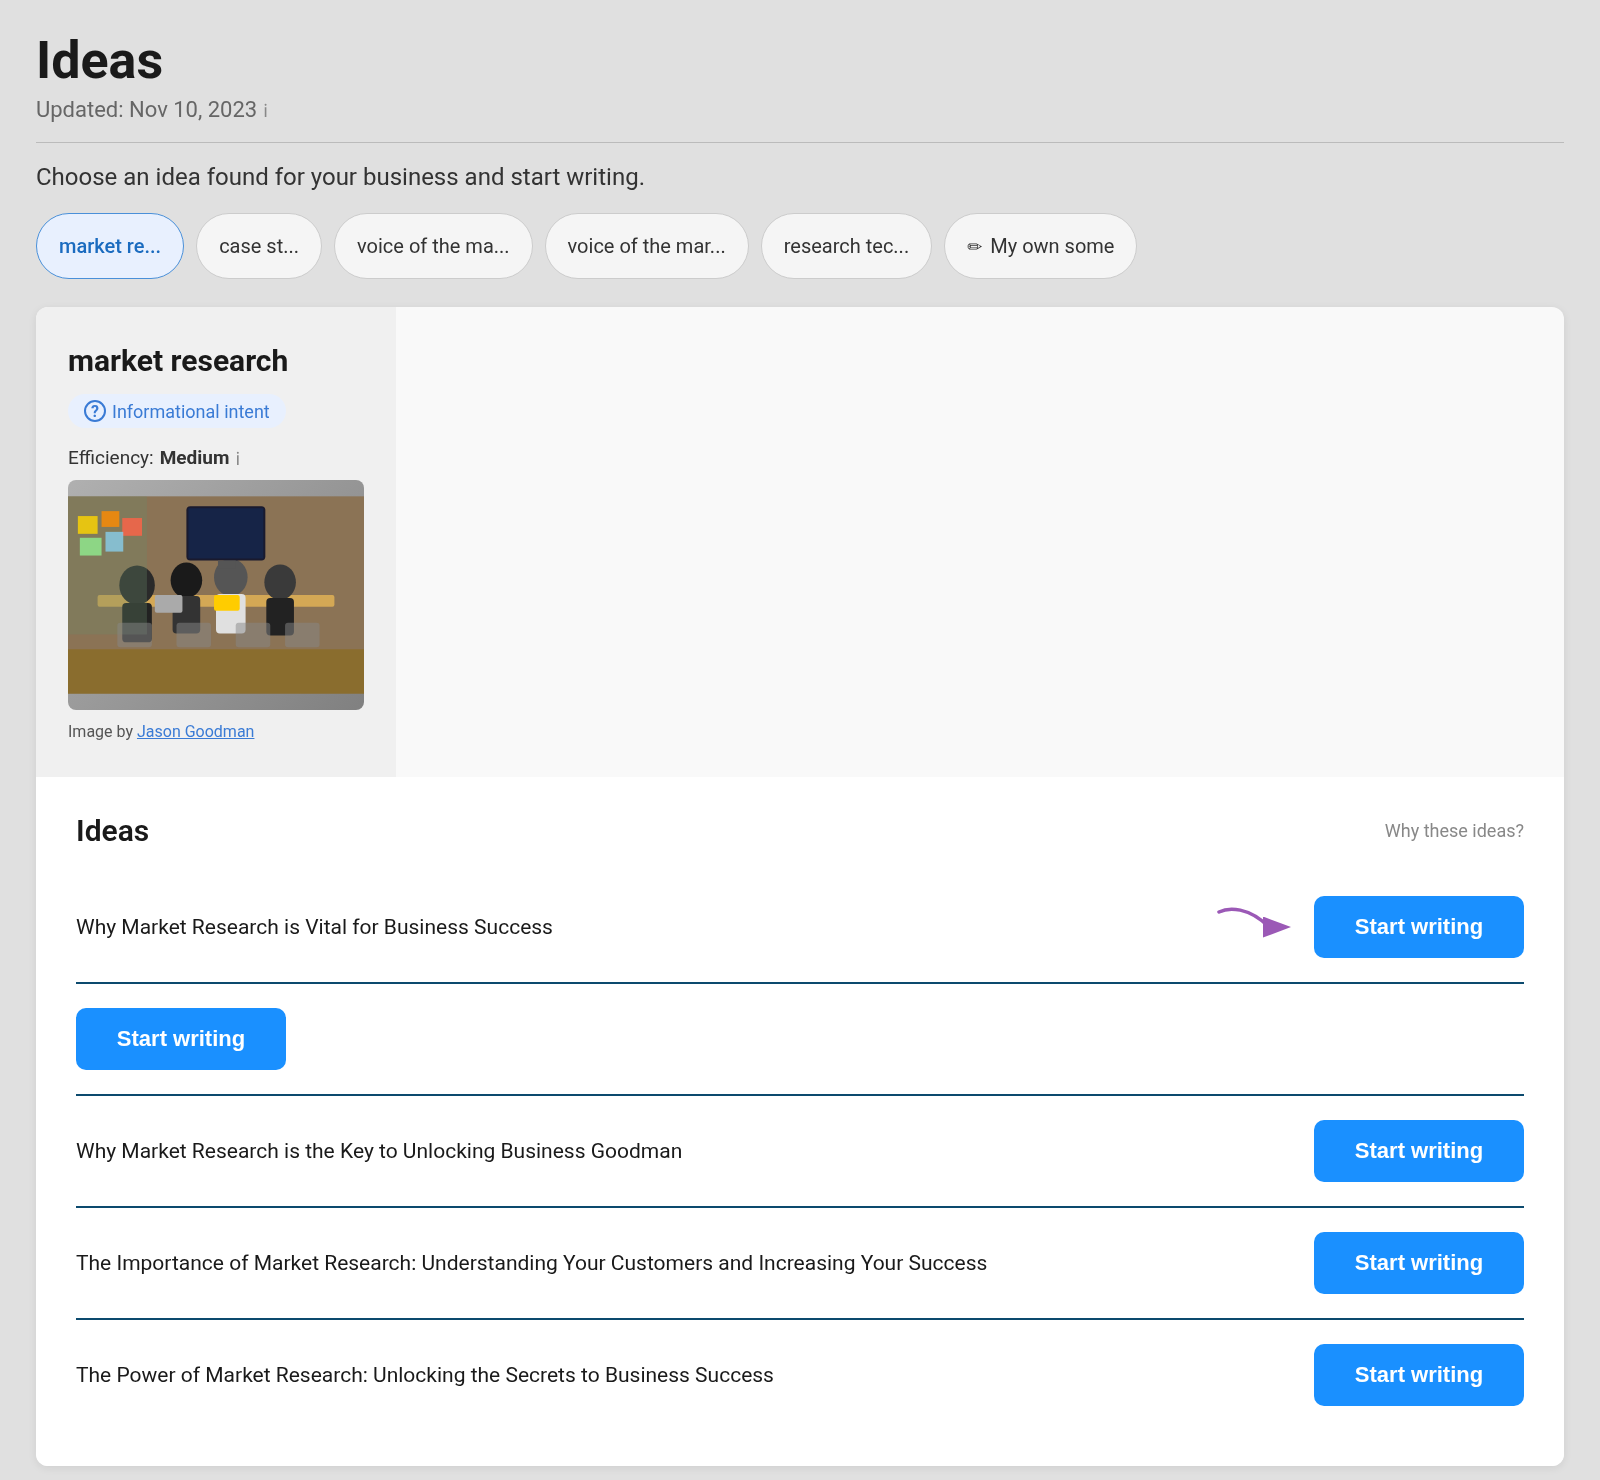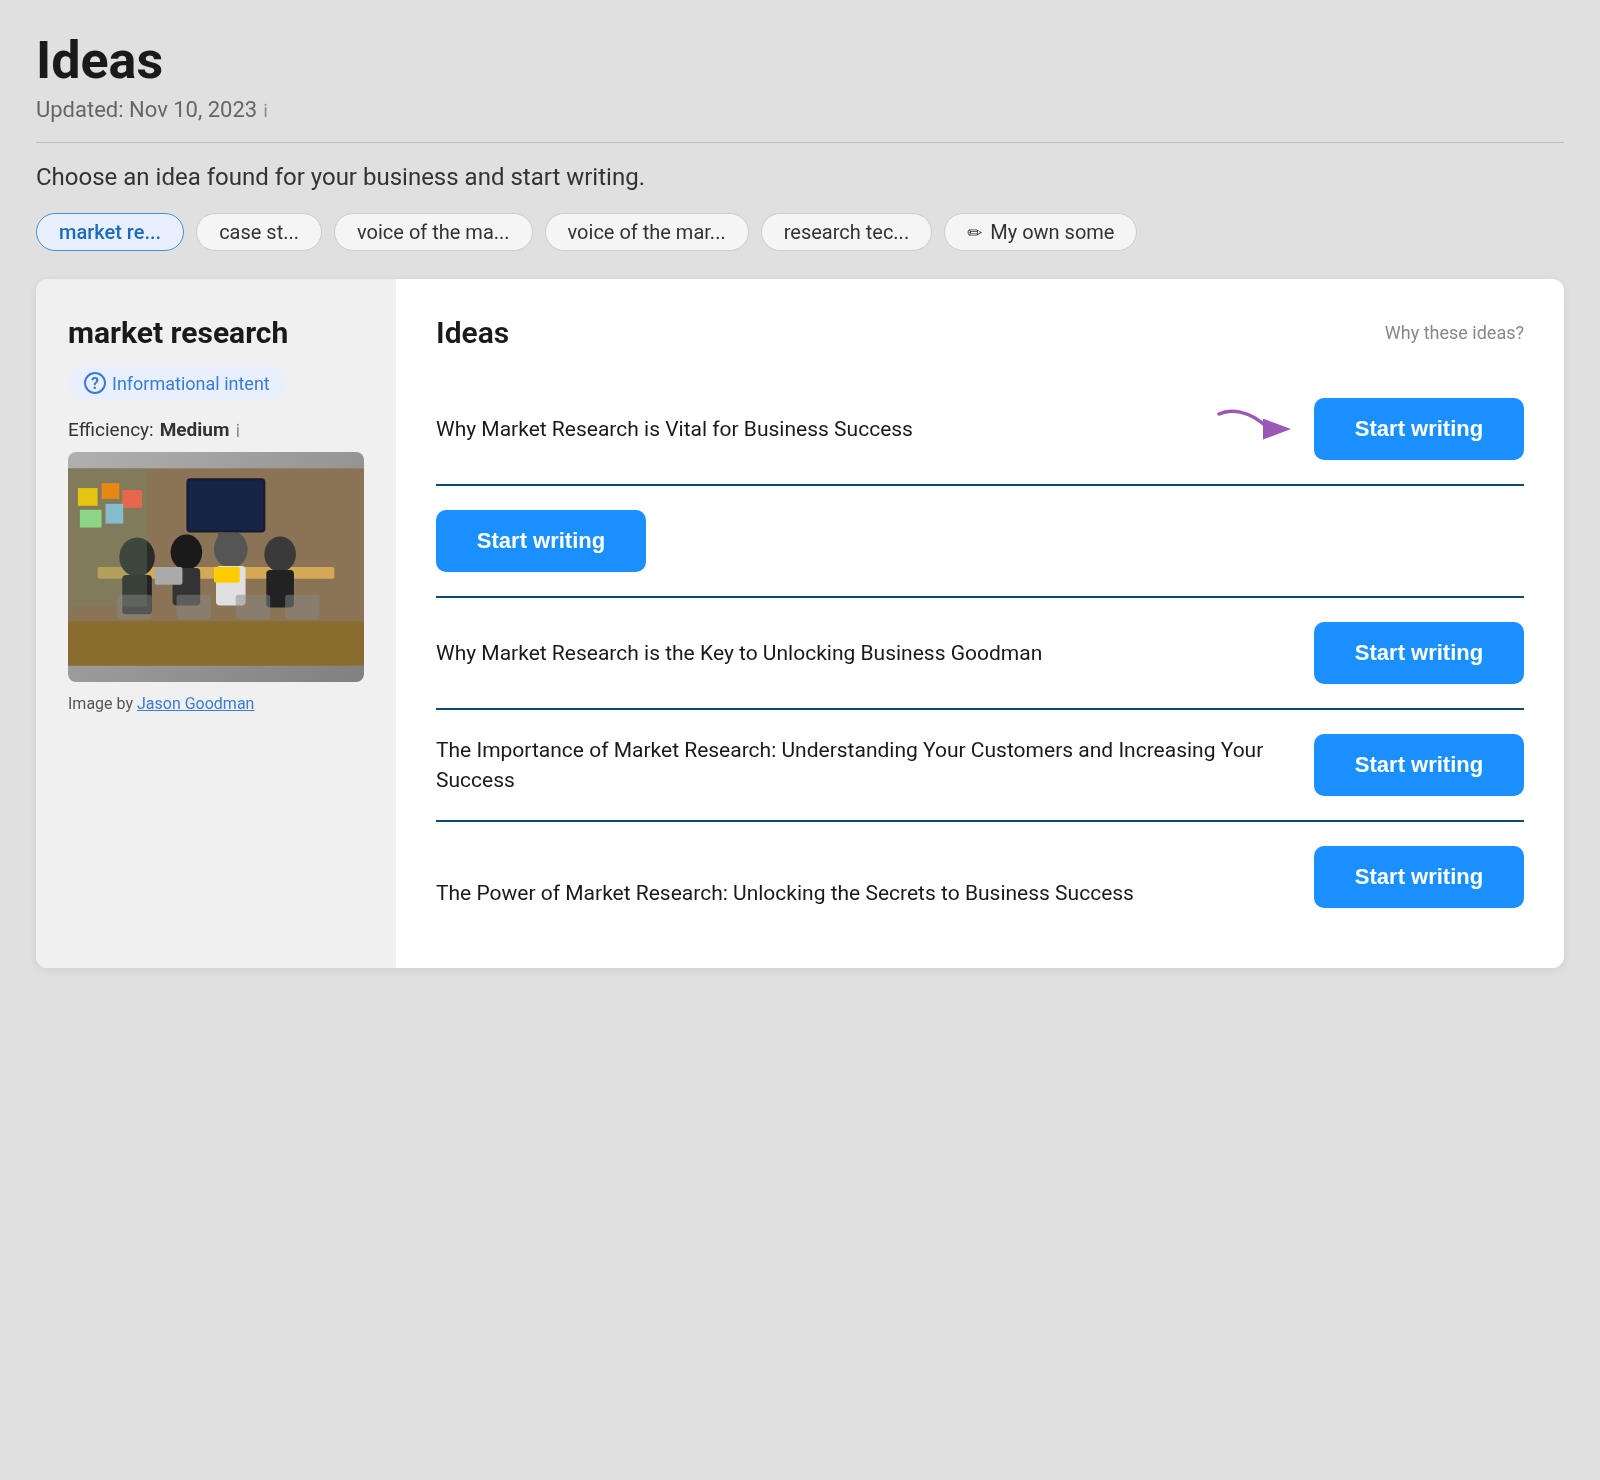--- a/index.html
+++ b/index.html
@@ -41,21 +41,21 @@
     }
     .tabs-row {
       display: flex;
       gap: 12px;
       flex-wrap: wrap;
       margin-bottom: 28px;
     }
     .tab-pill {
       border: 1.5px solid #ccc;
       border-radius: 50px;
-      padding: 6px 22px;
+      padding: 20px 22px;
       font-size: 20px;
       cursor: pointer;
       background: #f5f5f5;
       color: #333;
       white-space: nowrap;
     }
     .tab-pill.active {
       background: #e8f0fe;
       border-color: #4a90d9;
       color: #1a6bbf;
@@ -65,20 +65,21 @@
       display: flex;
       align-items: center;
       gap: 8px;
     }
     .main-content {
       display: flex;
       background: #f9f9f9;
       border-radius: 12px;
       overflow: hidden;
       box-shadow: 0 2px 8px rgba(0,0,0,0.08);
+      flex-direction: column;
     }
     .left-panel {
       width: 360px;
       min-width: 360px;
       background: #f0f0f0;
       padding: 36px 32px;
     }
     .left-panel-title {
       font-size: 30px;
       font-weight: 700;
@@ -159,21 +160,20 @@
     .idea-row {
       display: flex;
       align-items: center;
       justify-content: space-between;
       padding: 24px 0;
       border-bottom: 2px solid #0c4a6e;
       gap: 20px;
     }
     .idea-row:last-child {
       border-bottom: none;
-      align-items: flex-end;
     }
     .idea-text {
       font-size: 21px;
       color: #1a1a1a;
       line-height: 1.45;
       flex: 1;
     }
     .start-writing-btn {
       background: #1a90ff;
       color: white;

